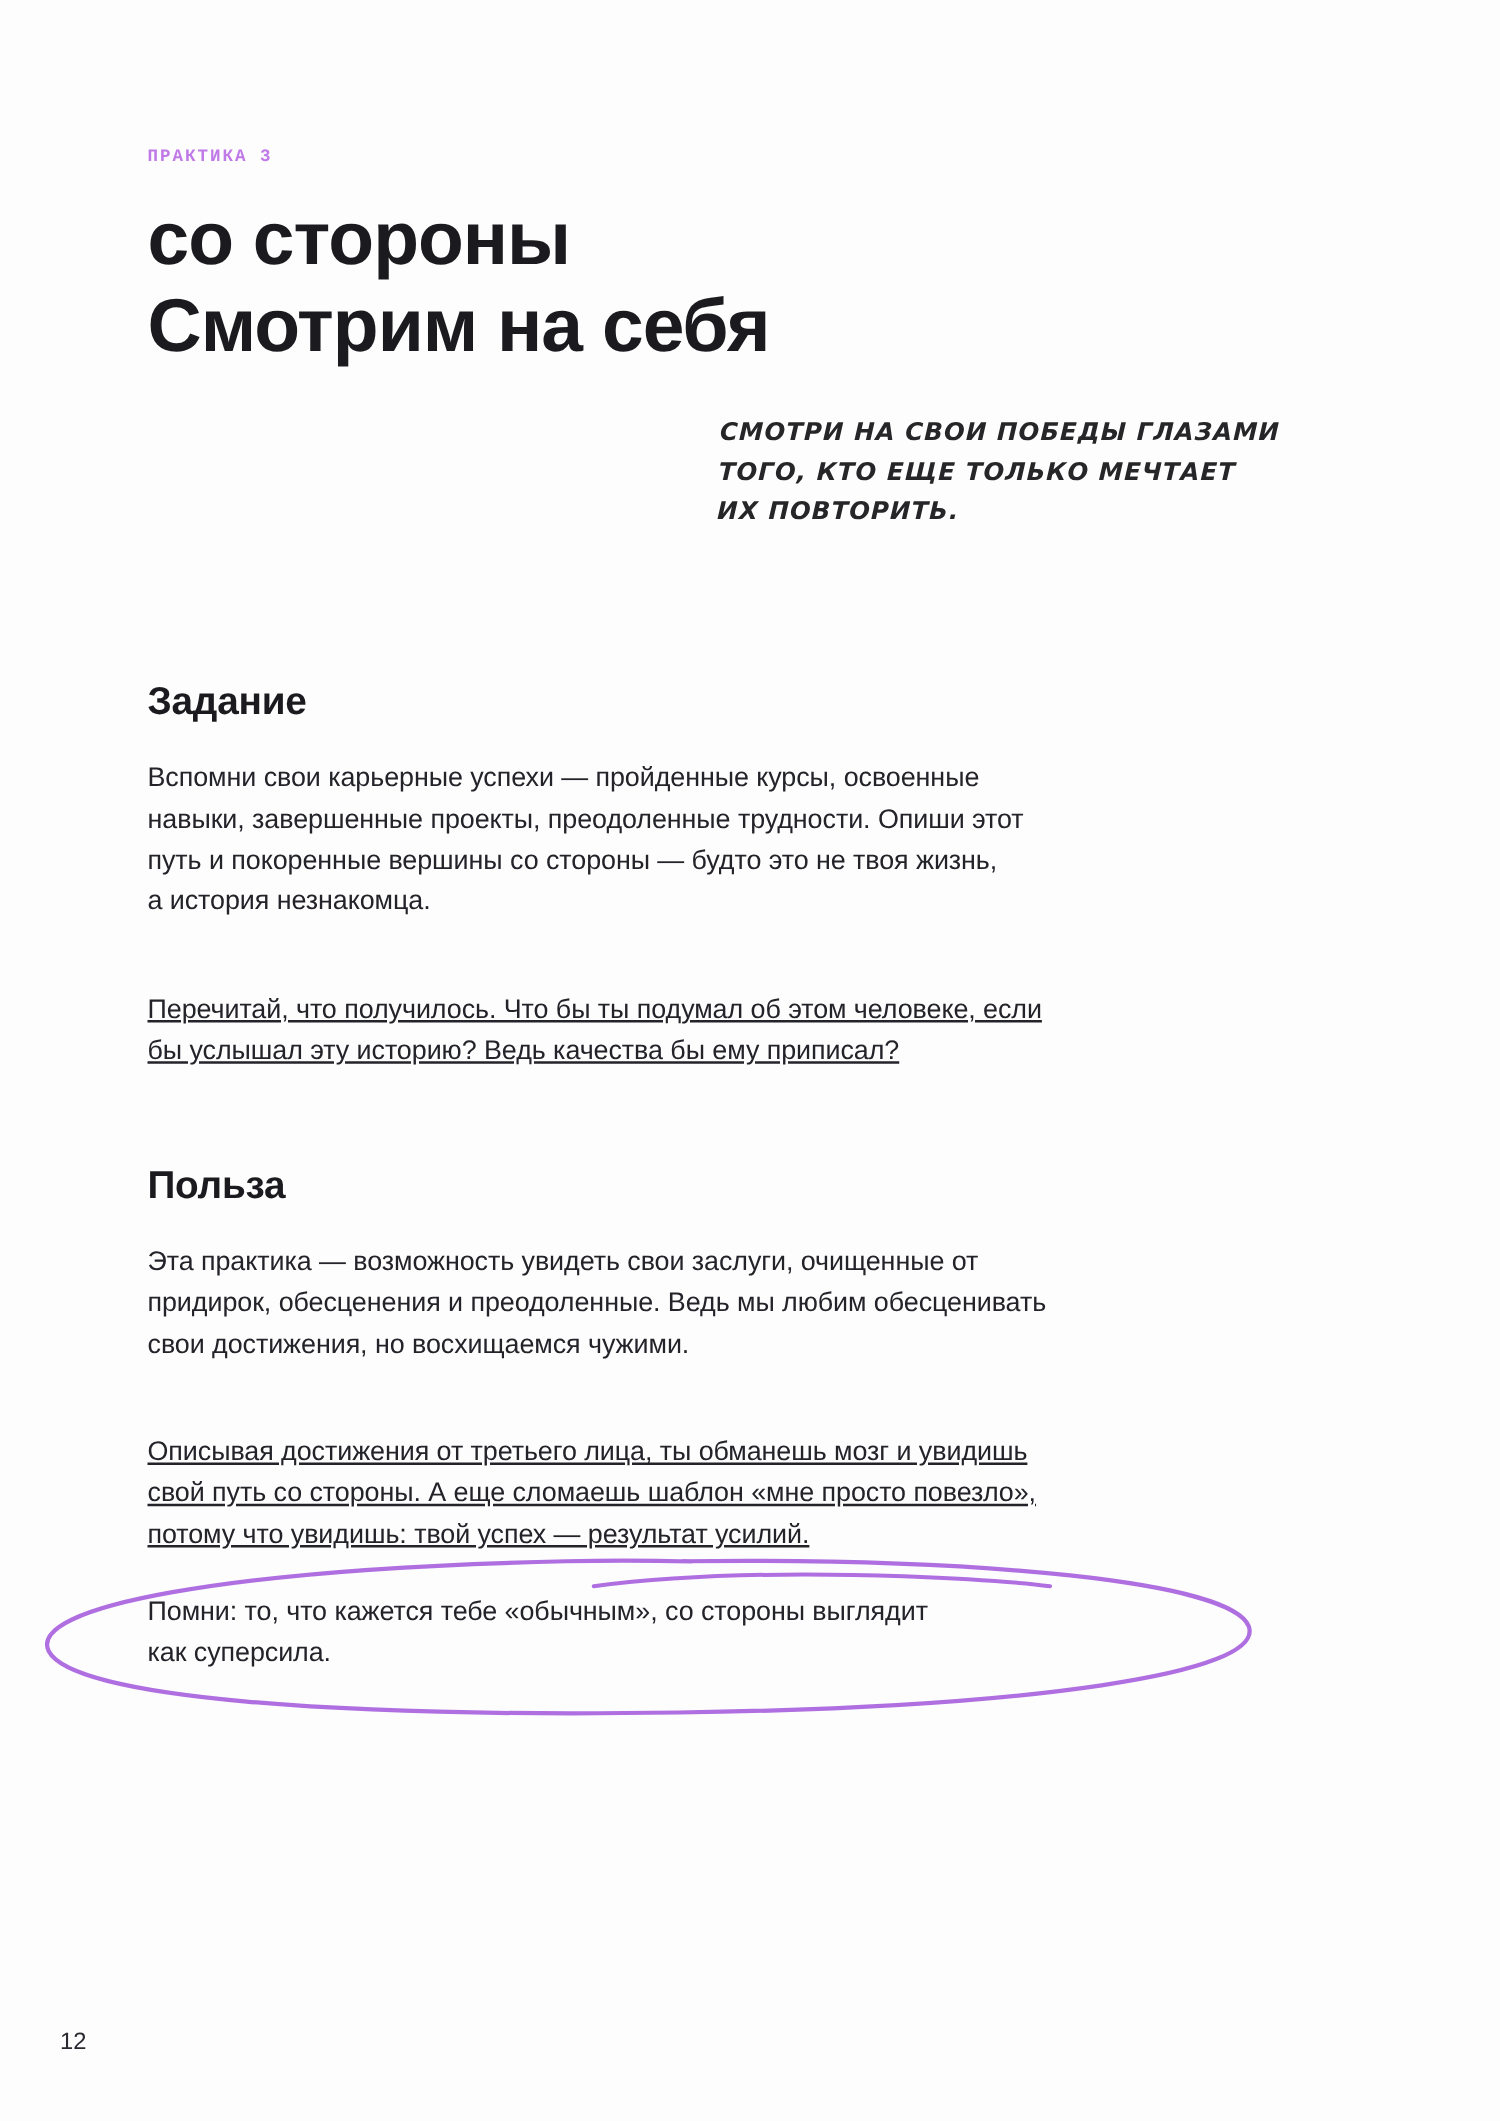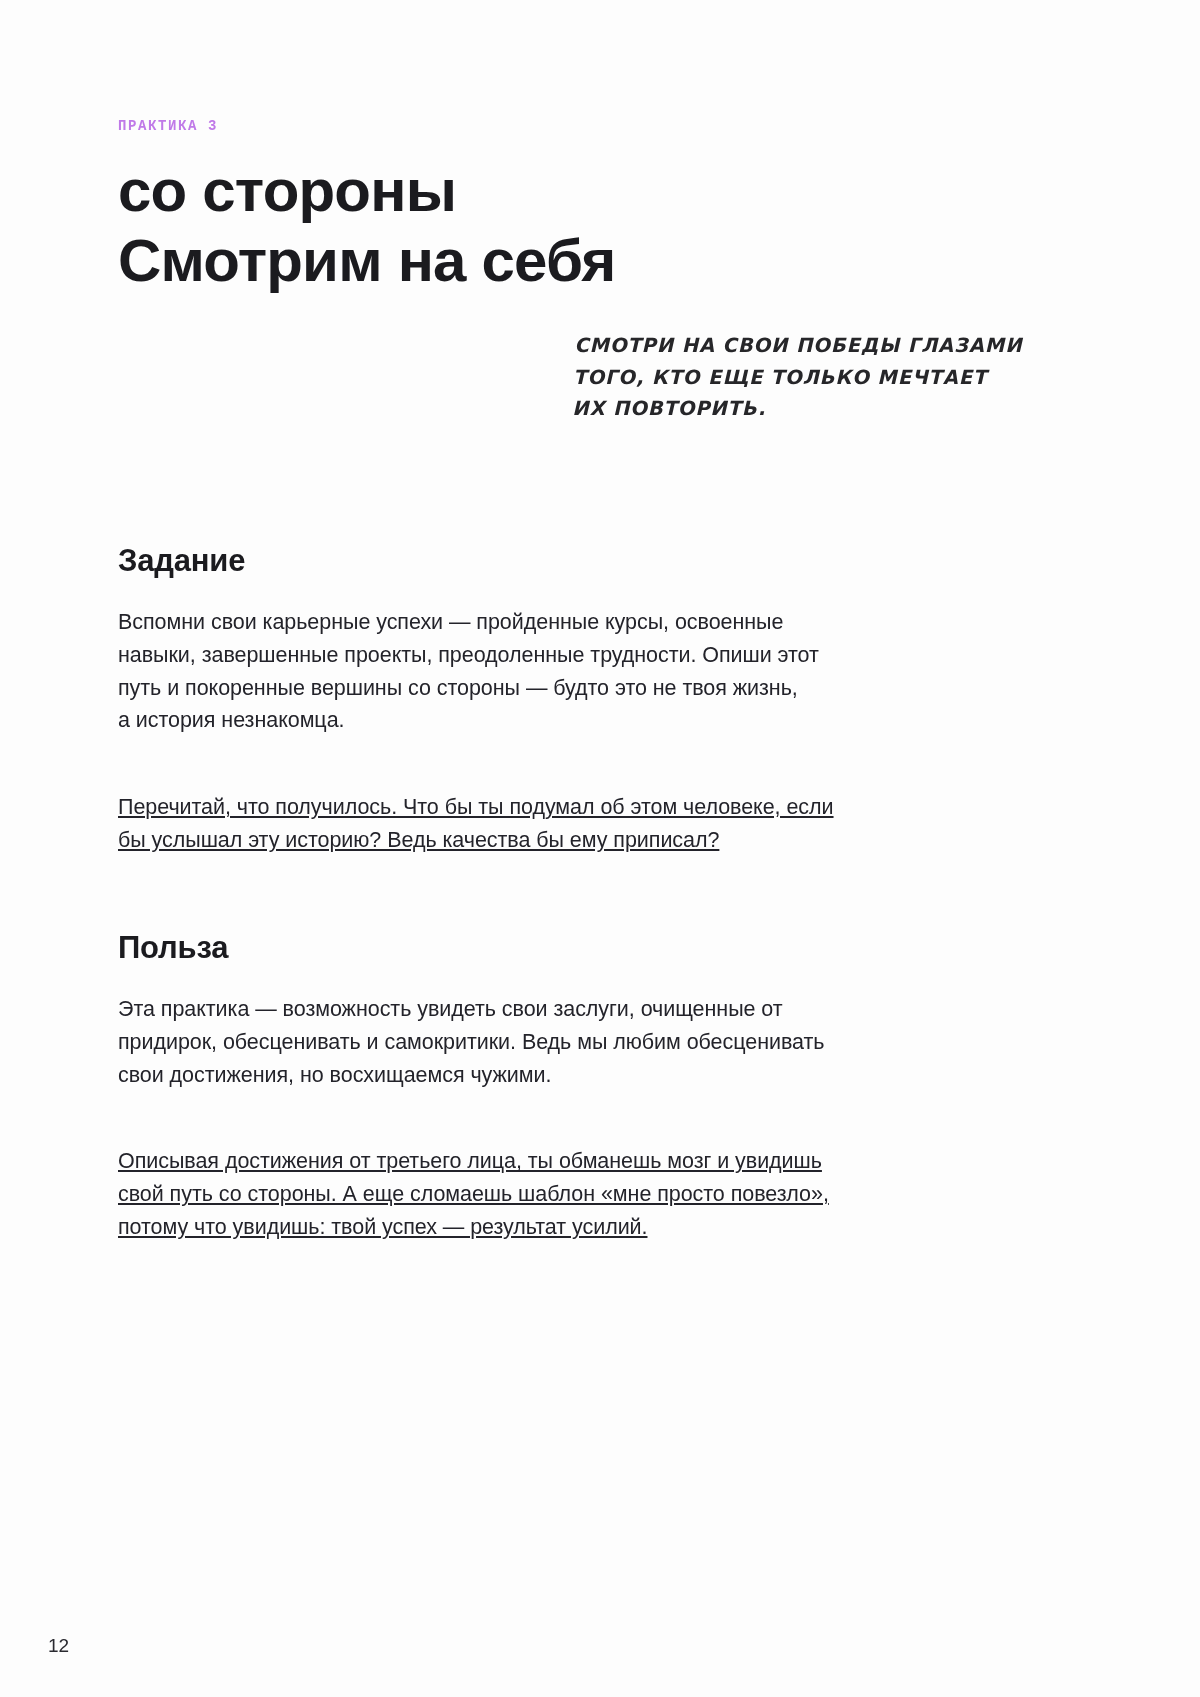--- a/index.html
+++ b/index.html
@@ -111,21 +111,21 @@
     top: -34px;
     width: 1000px;
     height: 138px;
     overflow: visible;
     pointer-events: none;
   }
 
   .page-number {
     position: absolute;
     left: 48px;
-    bottom: 40px;
+    bottom: 52px;
     font-size: 19px;
     font-weight: 500;
     color: #2a2a30;
     font-family: "Liberation Sans", sans-serif;
   }
 </style>
 </head>
 <body>
 
 <div class="page">
@@ -153,30 +153,45 @@
         <span class="line">Перечитай, что получилось. Что бы ты подумал об этом человеке, если</span>
         <span class="line">бы услышал эту историю? Ведь качества бы ему приписал?</span>
       </p>
     </section>
 
     <section class="section" id="section-polza">
       <h2 class="section-heading">Польза</h2>
 
       <p class="para">
         <span class="line">Эта практика — возможность увидеть свои заслуги, очищенные от</span>
-        <span class="line">придирок, обесценивать и самокритики. Ведь мы любим обесценивать</span>
+        <span class="line">придирок, обесценения и преодоленные. Ведь мы любим обесценивать</span>
         <span class="line">свои достижения, но восхищаемся чужими.</span>
       </p>
 
       <p class="para">
         <span class="line">Описывая достижения от третьего лица, ты обманешь мозг и увидишь</span>
         <span class="line">свой путь со стороны. А еще сломаешь шаблон «мне просто повезло»,</span>
         <span class="line">потому что увидишь: твой успех — результат усилий.</span>
       </p>
 
+      <div class="annotated-wrap">
+
+        <svg class="underline-svg" viewBox="0 0 370 26">
+          <path d="M2,16 C70,7 160,5 250,8 C300,10 345,13 367,16" fill="none" stroke="#b06fe0" stroke-width="3.2" stroke-linecap="round"></path>
+        </svg>
+
+        <svg class="ellipse-svg" viewBox="0 0 1000 138">
+          <path d="M523,10 C760,7 962,26 976,62 C990,100 800,127 520,131 C250,135 36,120 16,82 C-2,46 160,16 430,10 C470,9.2 498,9.4 530,10.2" fill="none" stroke="#b06fe0" stroke-width="3.4" stroke-linecap="round"></path>
+        </svg>
+
+        <p class="para">
+          <span class="line">Помни: то, что кажется тебе «обычным», со стороны выглядит</span>
+          <span class="line">как суперсила.</span>
+        </p>
+      </div>
     </section>
 
   </div>
 
   <div class="quote">
     <span class="qline">СМОТРИ НА СВОИ ПОБЕДЫ ГЛАЗАМИ</span>
     <span class="qline">ТОГО, КТО ЕЩЕ ТОЛЬКО МЕЧТАЕТ</span>
     <span class="qline">ИХ ПОВТОРИТЬ.</span>
   </div>
 

